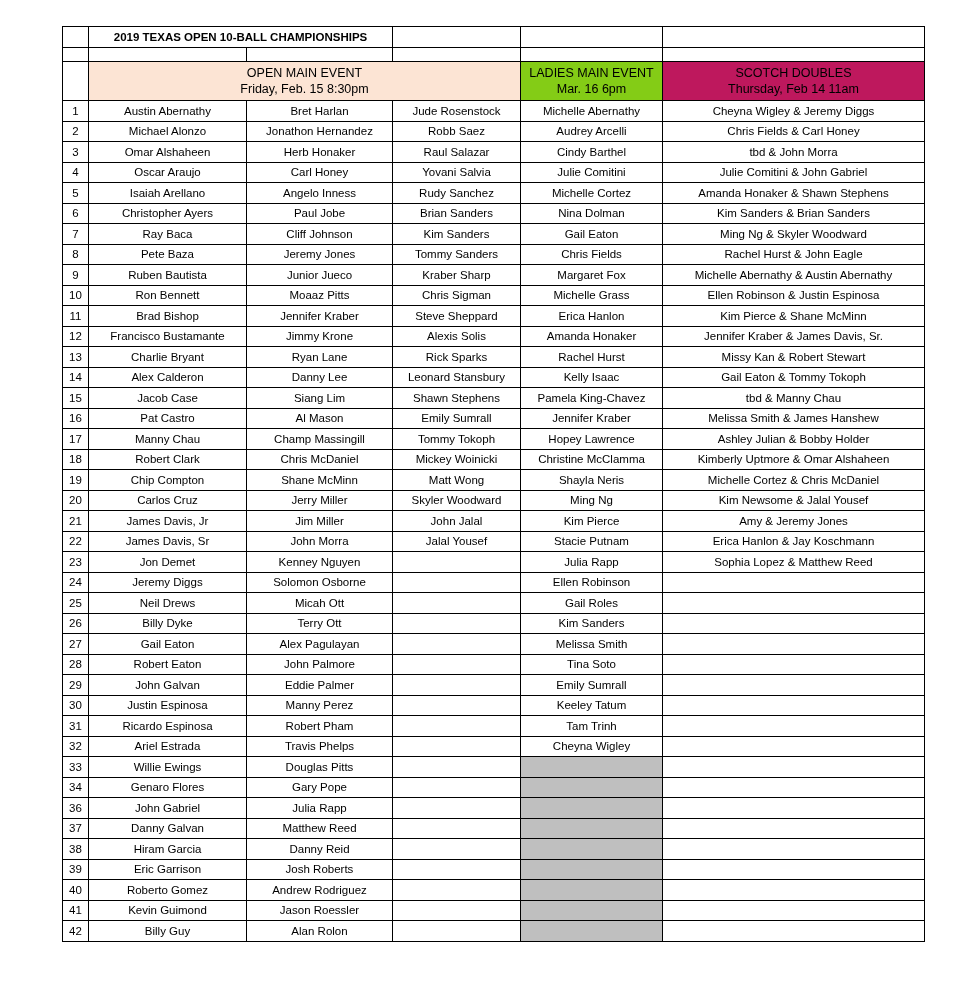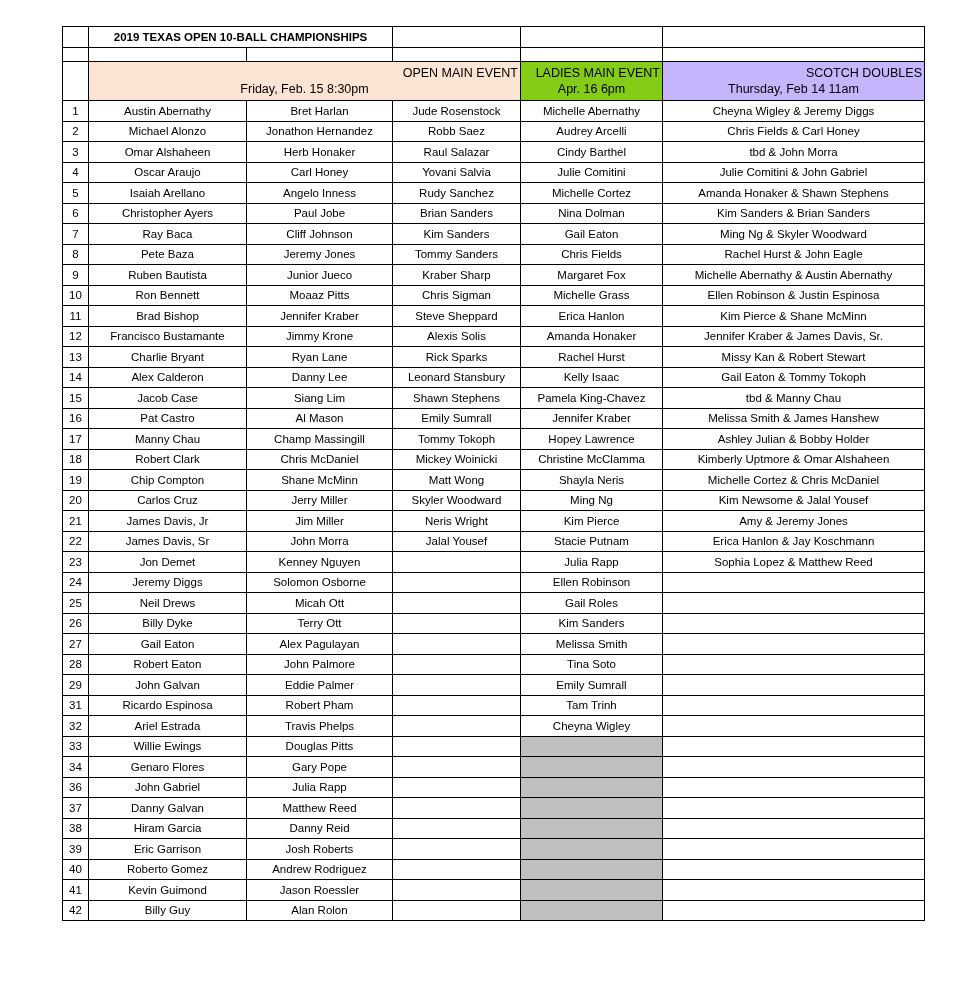--- a/index.html
+++ b/index.html
@@ -52,25 +52,25 @@
     font-size: 11.5px;
     padding-left: 5px;
   }
   tr.spacer-row td { height: 13px; }
 
   tr.hdr-row td { height: 38px; }
   td.hdr {
     font-size: 12.5px;
     line-height: 16px;
   }
-  td.hdr .l1 { display: block; text-align: right; }
+  td.hdr .l1 { display: block; }
   td.hdr .l2 { display: block; }
   td.open   { background: #fce4d4; }
   td.ladies { background: #84cc16; }
-  td.scotch { background: #c4b5fd; }
+  td.scotch { background: #be185d; }
 
   td.shaded { background: #bfbfbf; }
 </style>
 </head>
 <body>
 
 <div id="sheet">
 
   <table class="grid">
     <colgroup>
@@ -101,21 +101,21 @@
       </tr>
 
       <tr class="hdr-row">
         <td class="blank"></td>
         <td class="hdr open" colspan="3">
           <span class="l1">OPEN MAIN EVENT</span>
           <span class="l2">Friday, Feb. 15 8:30pm</span>
         </td>
         <td class="hdr ladies">
           <span class="l1">LADIES MAIN EVENT</span>
-          <span class="l2">Apr. 16 6pm</span>
+          <span class="l2">Mar. 16 6pm</span>
         </td>
         <td class="hdr scotch">
           <span class="l1">SCOTCH DOUBLES</span>
           <span class="l2">Thursday, Feb 14 11am</span>
         </td>
       </tr>
 
     <tr>
           <td class="num">1</td>
           <td>Austin Abernathy</td>
@@ -273,21 +273,21 @@
           <td>Carlos Cruz</td>
           <td>Jerry Miller</td>
           <td>Skyler Woodward</td>
           <td>Ming Ng</td>
           <td>Kim Newsome &amp; Jalal Yousef</td>
         </tr>
         <tr>
           <td class="num">21</td>
           <td>James Davis, Jr</td>
           <td>Jim Miller</td>
-          <td>Neris Wright</td>
+          <td>John Jalal</td>
           <td>Kim Pierce</td>
           <td>Amy &amp; Jeremy Jones</td>
         </tr>
         <tr>
           <td class="num">22</td>
           <td>James Davis, Sr</td>
           <td>John Morra</td>
           <td>Jalal Yousef</td>
           <td>Stacie Putnam</td>
           <td>Erica Hanlon &amp; Jay Koschmann</td>
@@ -342,20 +342,28 @@
         </tr>
         <tr>
           <td class="num">29</td>
           <td>John Galvan</td>
           <td>Eddie Palmer</td>
           <td></td>
           <td>Emily Sumrall</td>
           <td></td>
         </tr>
         <tr>
+          <td class="num">30</td>
+          <td>Justin Espinosa</td>
+          <td>Manny Perez</td>
+          <td></td>
+          <td>Keeley Tatum</td>
+          <td></td>
+        </tr>
+        <tr>
           <td class="num">31</td>
           <td>Ricardo Espinosa</td>
           <td>Robert Pham</td>
           <td></td>
           <td>Tam Trinh</td>
           <td></td>
         </tr>
         <tr>
           <td class="num">32</td>
           <td>Ariel Estrada</td>

